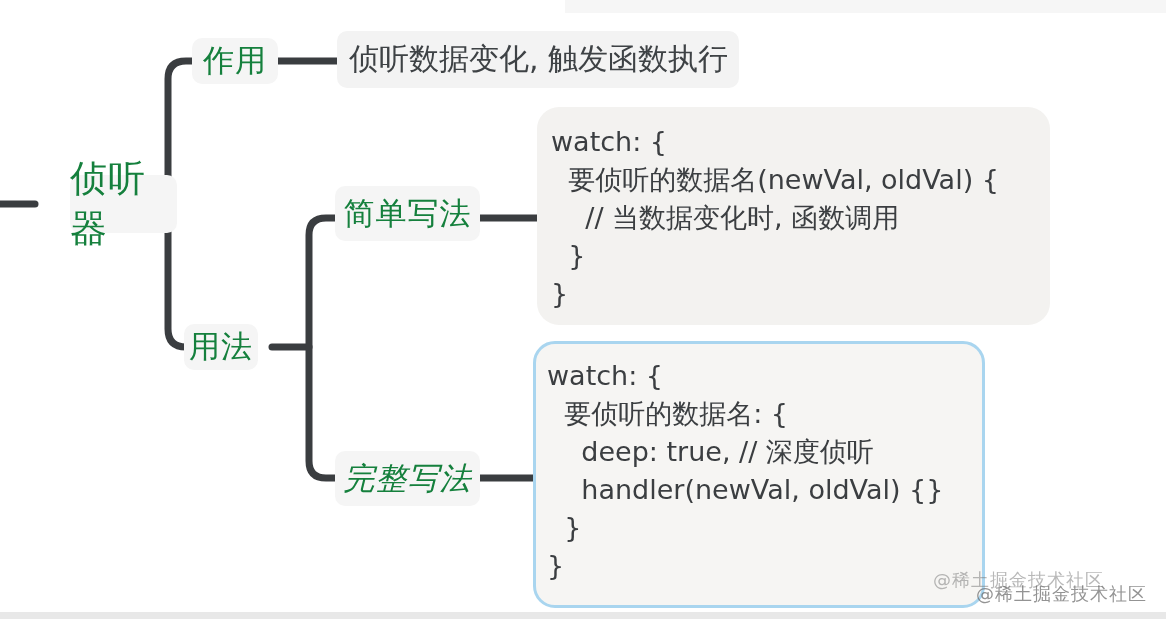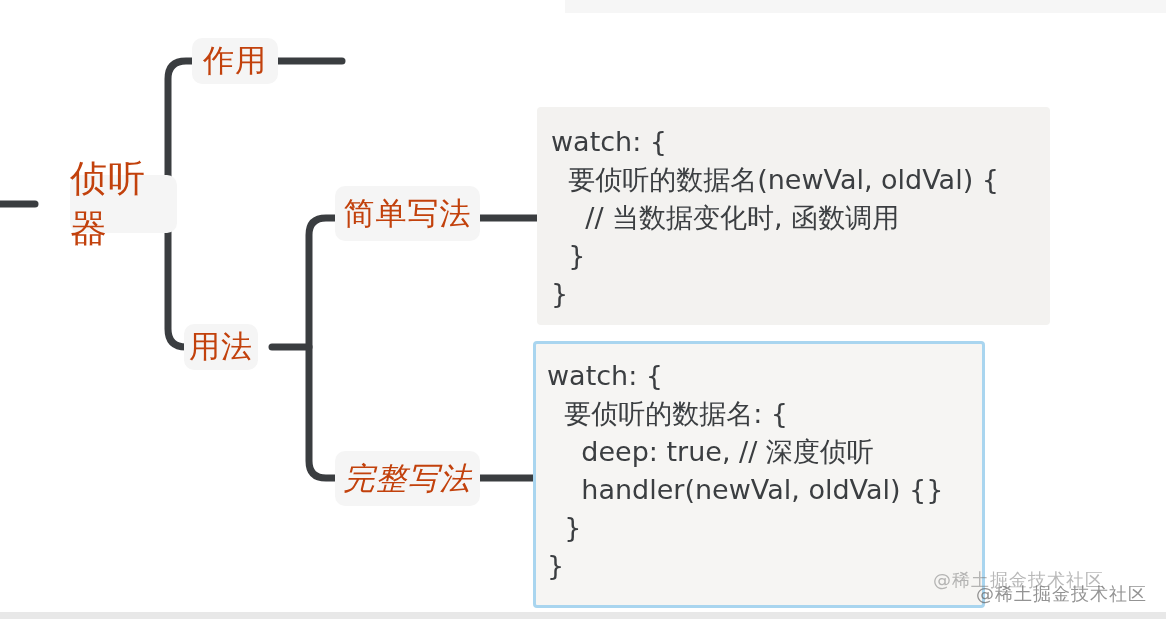--- a/index.html
+++ b/index.html
@@ -6,37 +6,37 @@
   .canvas{
     position:relative;width:1166px;height:619px;overflow:hidden;
     background:#ffffff;font-family:"DejaVu Sans","Liberation Sans",sans-serif;
   }
   .topbar{position:absolute;left:565px;top:0;width:601px;height:13px;background:#f6f6f6;}
   .bottombar{position:absolute;left:0;top:612px;width:1166px;height:7px;background:#e8e8e8;}
   .connectors{position:absolute;left:0;top:0;width:1166px;height:619px;pointer-events:none;}
   .connectors path{stroke:#3a3d40;stroke-width:7;fill:none;stroke-linecap:round;stroke-linejoin:round;}
   .node{
     position:absolute;display:flex;align-items:center;justify-content:center;
-    background:#f5f5f5;border-radius:10px;color:#c2410c;font-weight:500;
+    background:#f5f5f5;border-radius:10px;color:#15803d;font-weight:500;
     letter-spacing:1px;box-sizing:border-box;
   }
   .node-root{left:33px;top:175px;width:107px;height:58px;font-size:37px;margin-left:37px;}
   .node-zuoyong{left:192px;top:38px;width:86px;height:46px;font-size:31px;}
   .node-yongfa{left:184px;top:324px;width:74px;height:46px;font-size:31px;}
   .node-jiandan{left:335px;top:186px;width:145px;height:55px;font-size:31px;}
   .node-wanzheng{left:335px;top:451px;width:145px;height:55px;font-size:31px;font-style:italic;}
   .leafbox{
     position:absolute;left:337px;top:31px;width:402px;height:57px;
     background:#f3f3f3;border-radius:10px;display:flex;align-items:center;
     padding-left:12px;box-sizing:border-box;font-size:30px;color:#3e4245;font-weight:500;
   }
   .codeblock{
     position:absolute;margin:0;white-space:pre;box-sizing:border-box;
     font-family:"DejaVu Sans","Liberation Sans",sans-serif;
-    font-size:27px;line-height:38px;color:#3b3e41;border-radius:4px;
+    font-size:27px;line-height:38px;color:#3b3e41;border-radius:22px;
   }
   .cb1{left:537px;top:107px;width:513px;height:218px;background:#f3f2f0;padding:16px 14px 10px;}
   .cb2{left:533px;top:341px;width:452px;height:267px;background:#f6f5f3;
        border:3px solid #a9d5ef;padding:13px 11px;}
   .watermark{position:absolute;font-size:18px;letter-spacing:1px;pointer-events:none;}
   .wm1{left:933px;top:568px;color:rgba(125,125,125,0.55);}
   .wm2{left:976px;top:582px;color:rgba(105,105,105,0.72);}
 </style>
 </head>
 <body>
@@ -53,20 +53,21 @@
     <path d="M272 347 H309"></path>
     <path d="M337 218 H326 Q309 218 309 235 V461 Q309 478 326 478 H337"></path>
     <path d="M478 218 H540"></path>
     <path d="M478 478 H537"></path>
   </svg>
 
   <div class="node node-root">侦听器</div>
 
   <div class="node node-zuoyong">作用</div>
 
+  <div class="leafbox">侦听数据变化, 触发函数执行</div>
 
   <div class="node node-yongfa">用法</div>
 
   <div class="node node-jiandan">简单写法</div>
 
   <div class="node node-wanzheng">完整写法</div>
 
   <pre class="codeblock cb1">watch: {
   要侦听的数据名(newVal, oldVal) {
     // 当数据变化时, 函数调用

